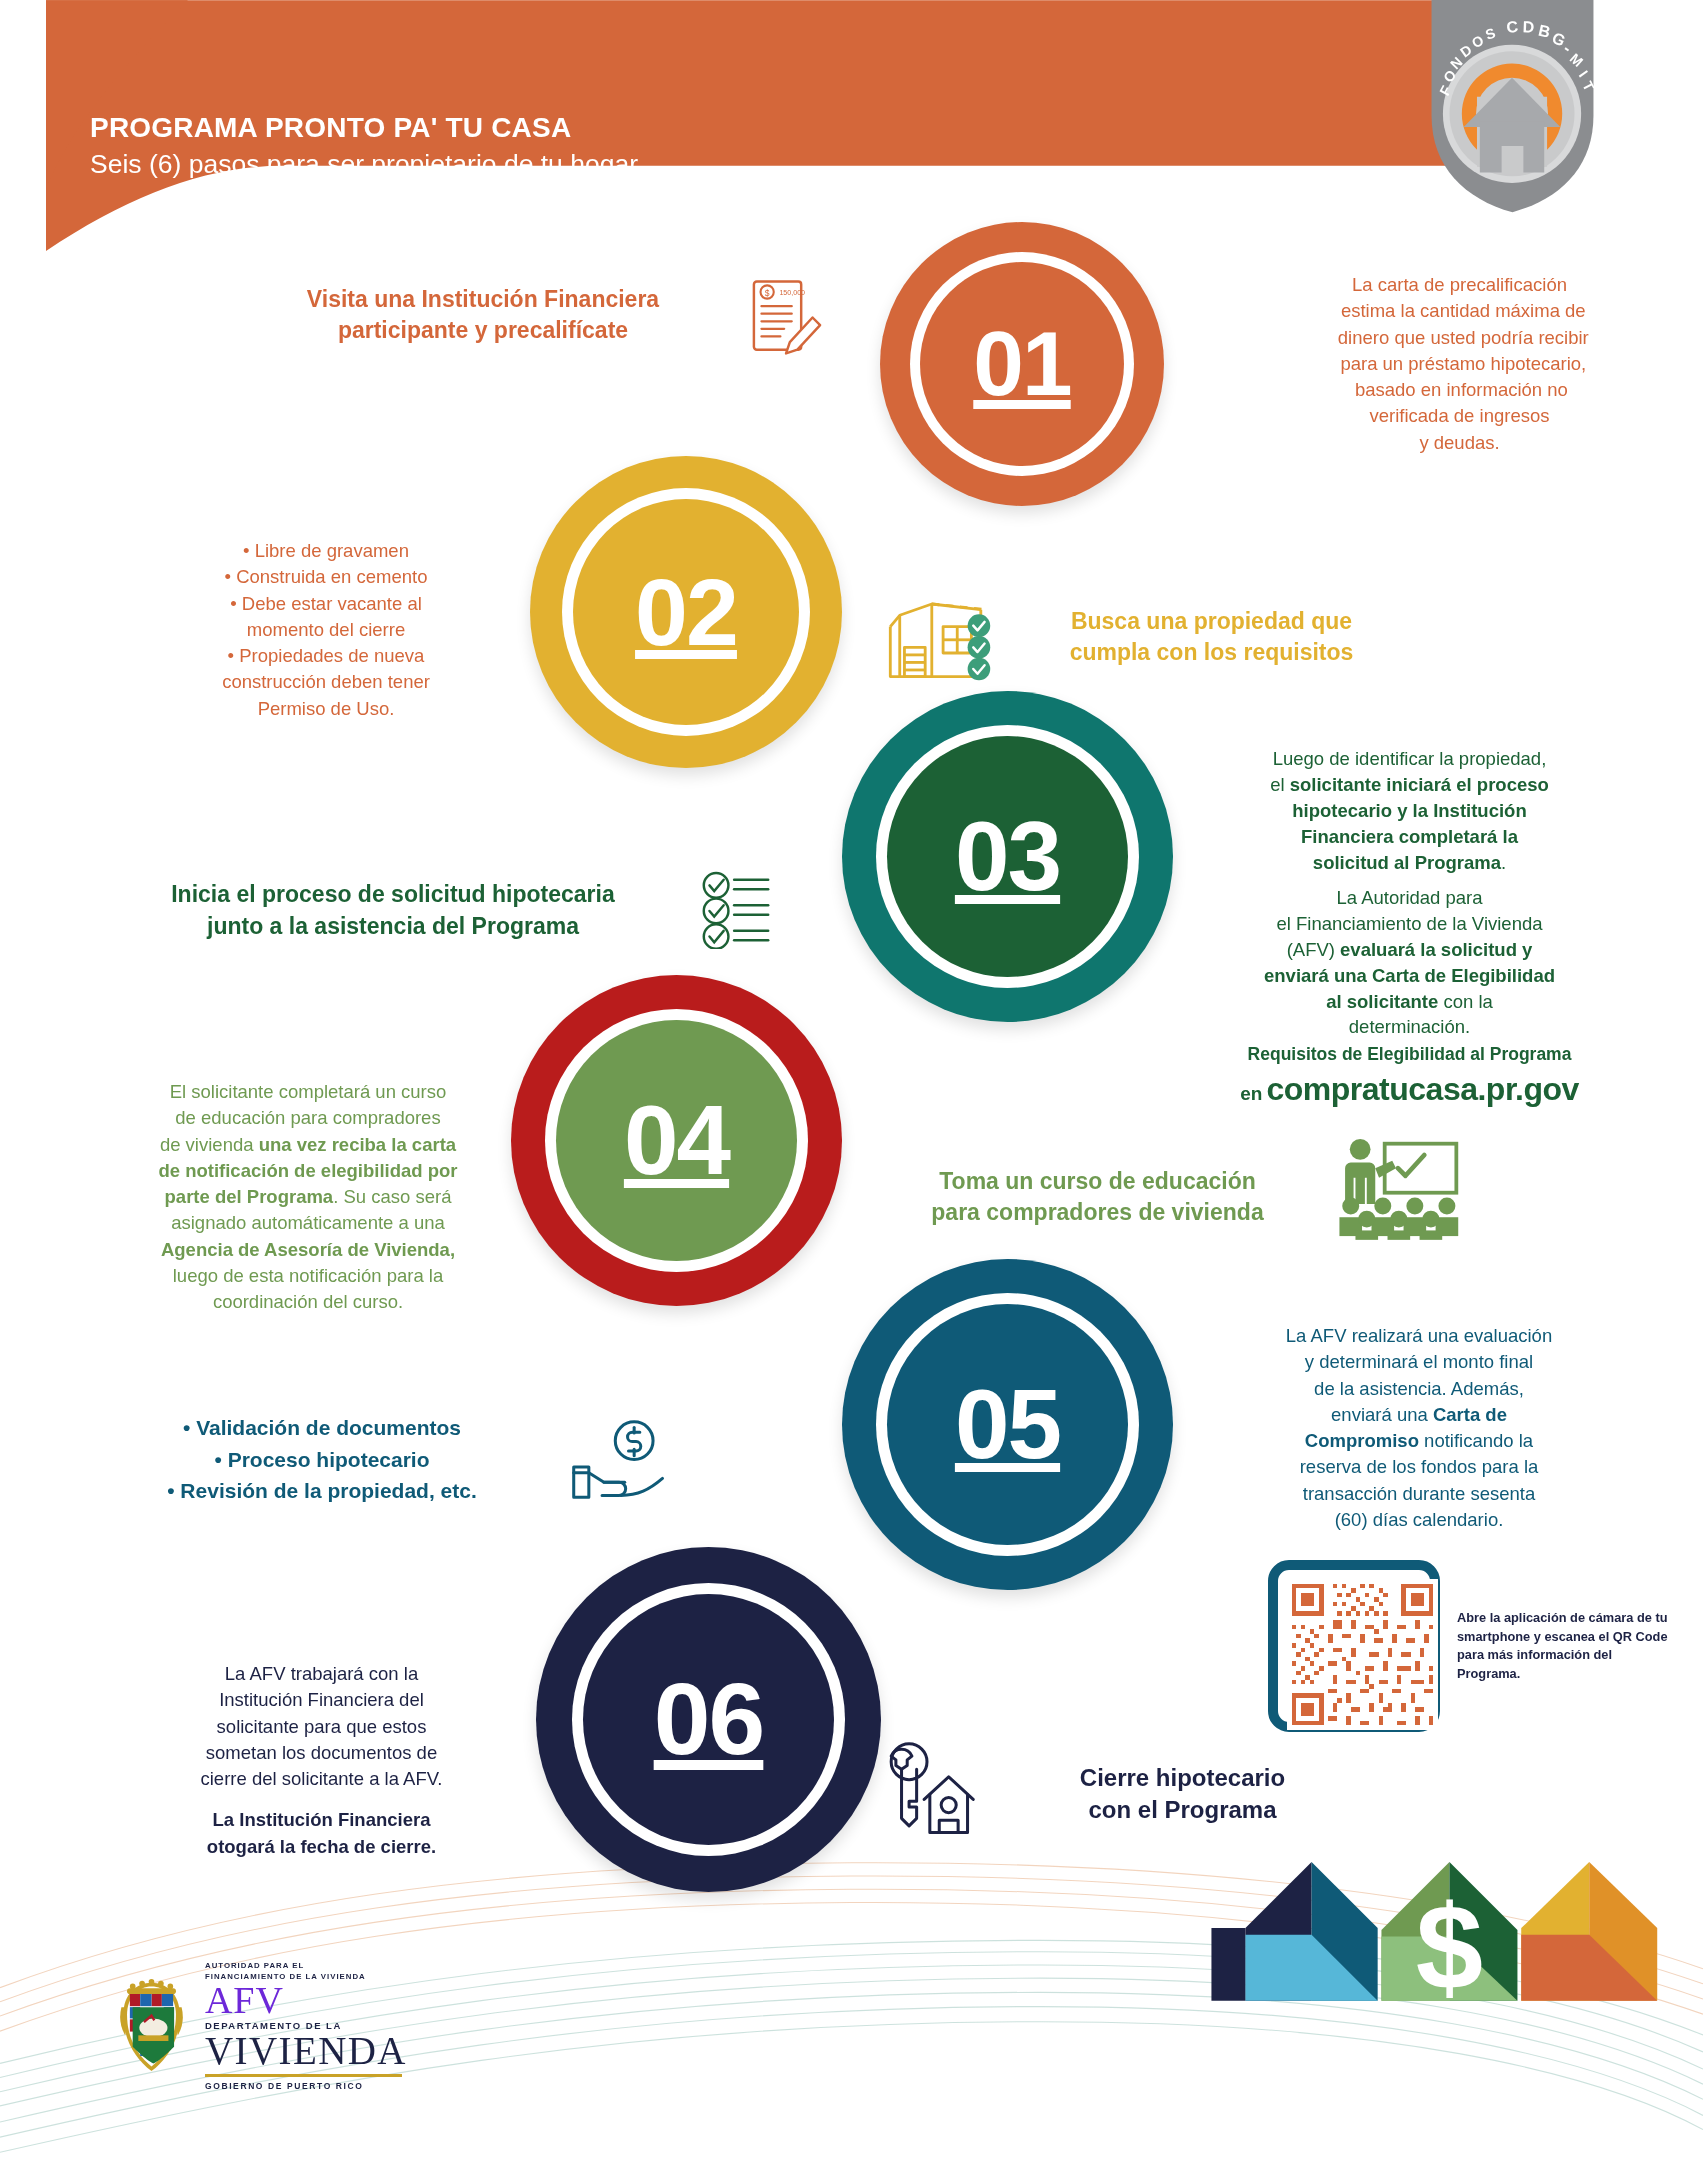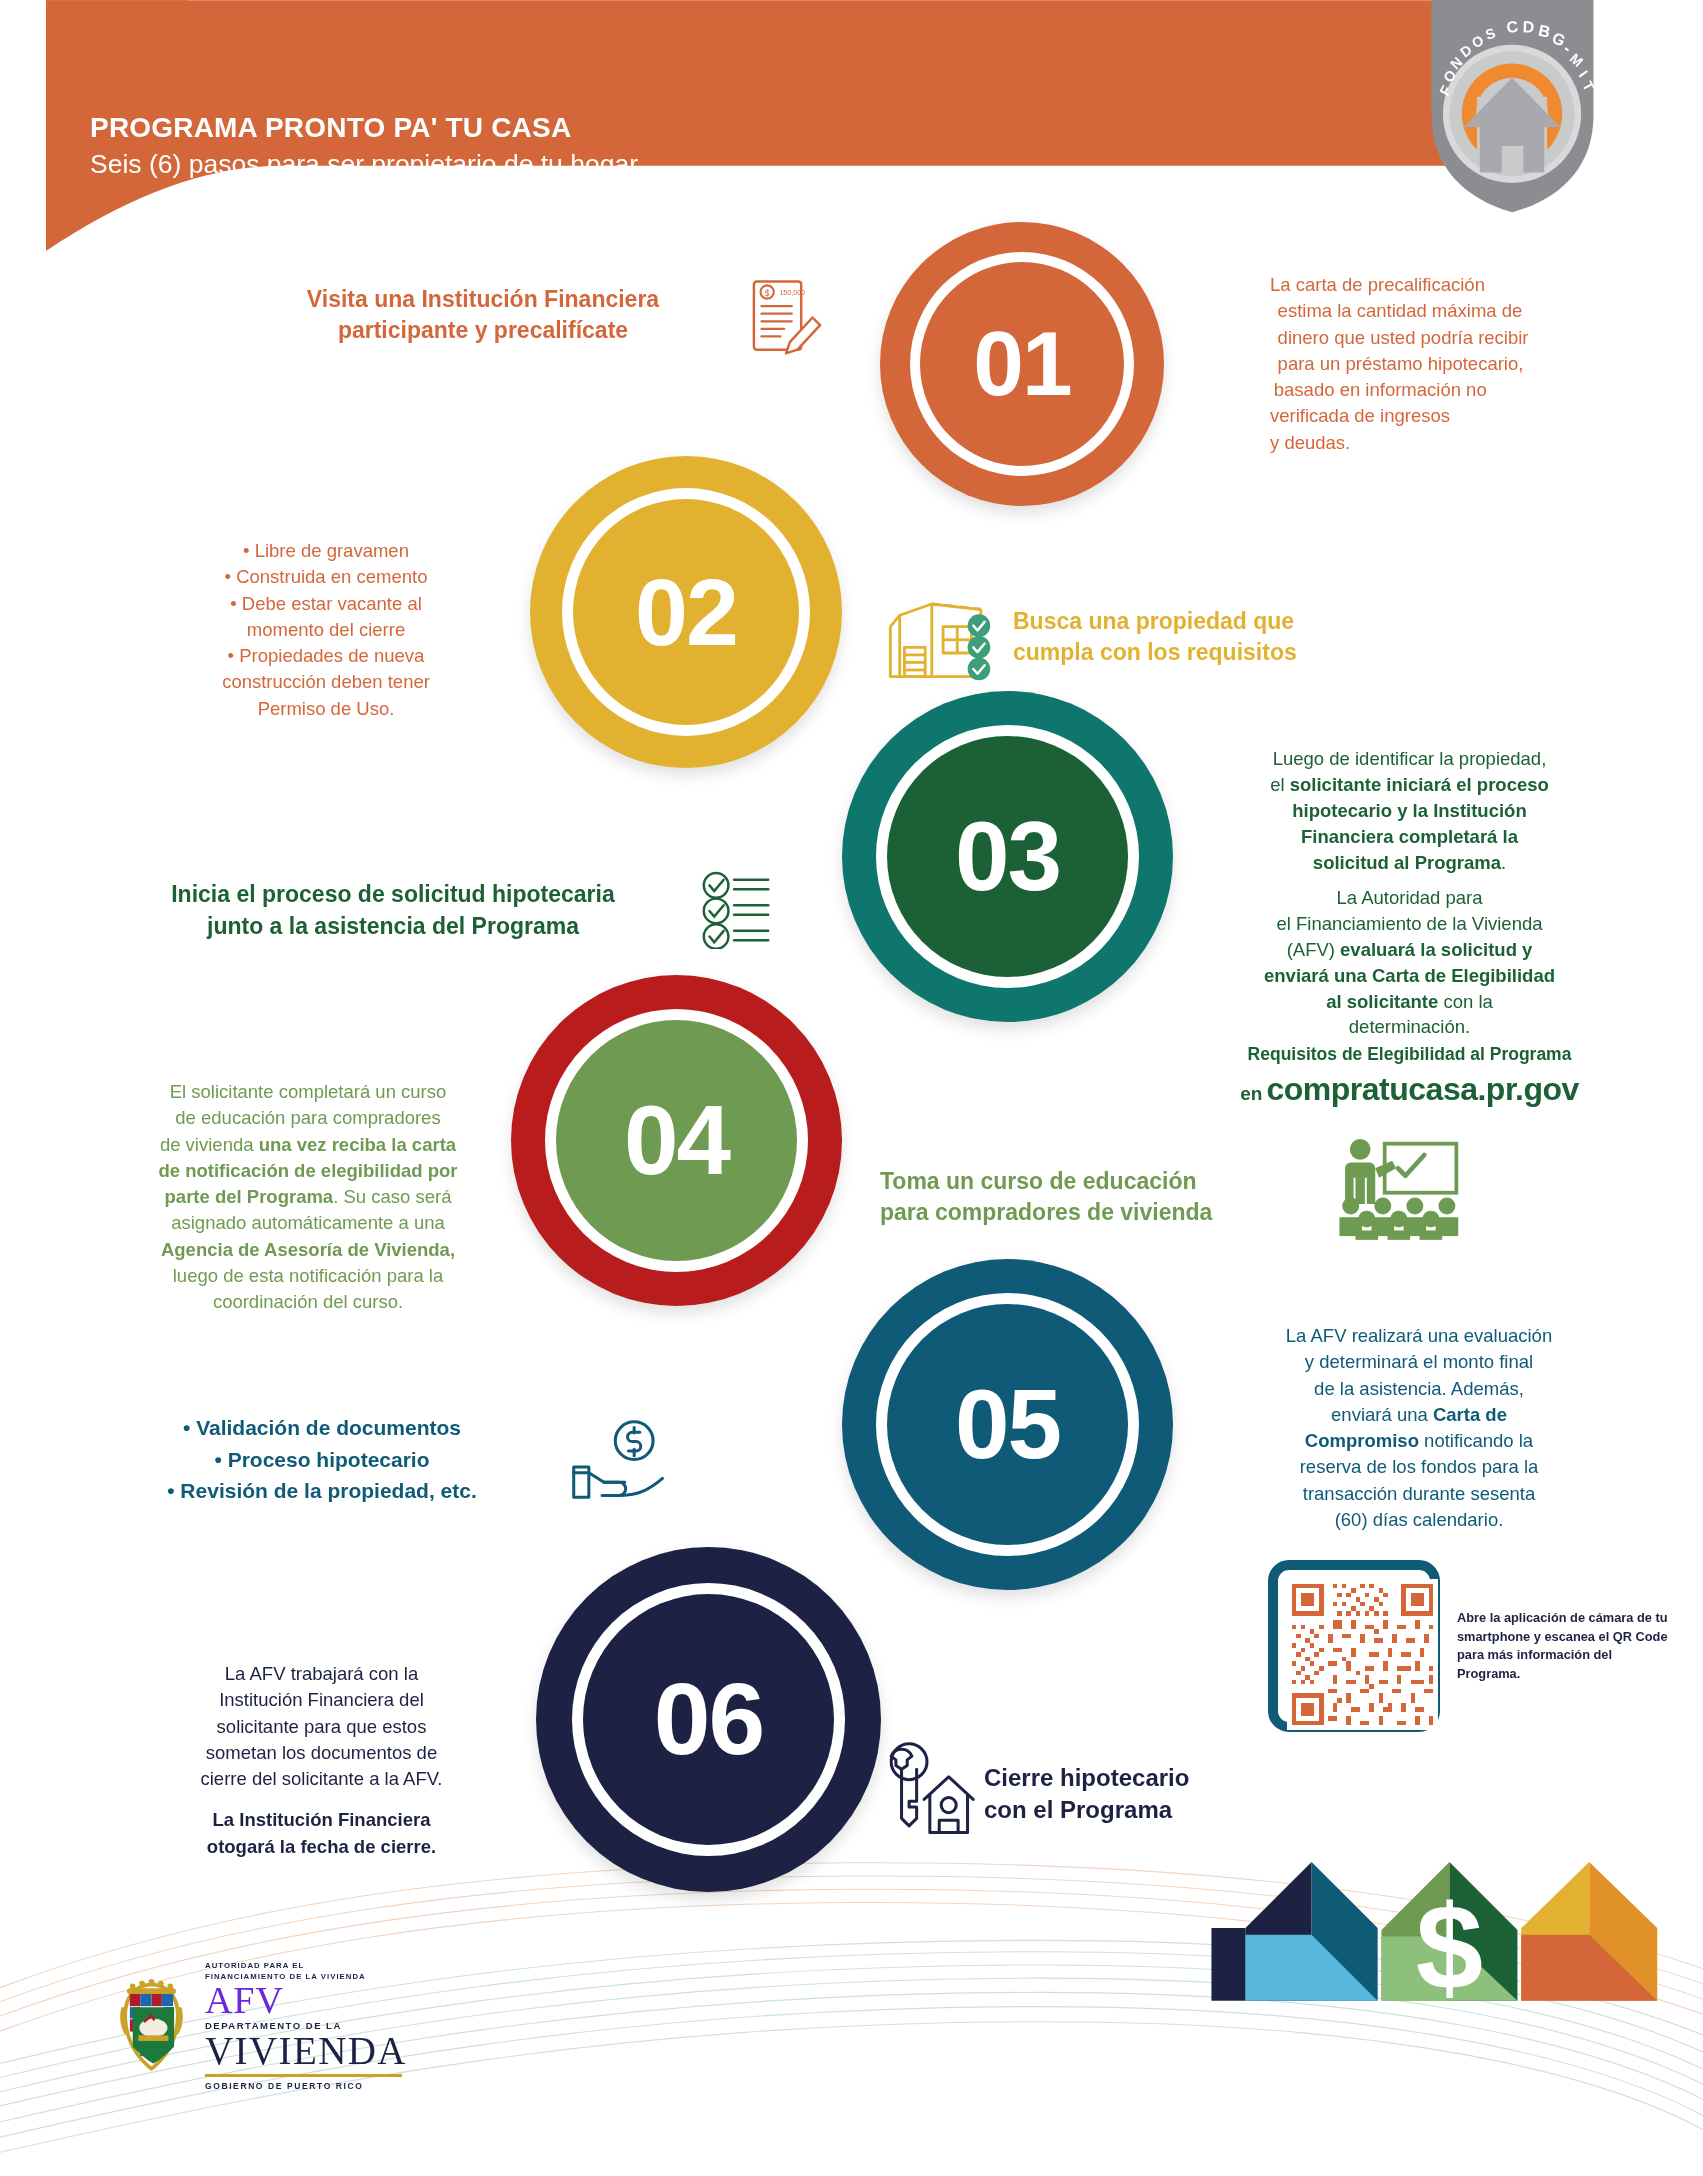--- a/index.html
+++ b/index.html
@@ -26,26 +26,27 @@
 
   
   .seal { position: absolute; left: 1420px; top: -15px; width: 185px; height: 232px; }
 
   
   .ring { position: absolute; border-radius: 50%; }
   .ring .num {
     position: absolute; inset: 0; display: flex; align-items: center; justify-content: center;
     color: #ffffff; font-weight: bold; letter-spacing: -1.9px;
     font-family: "Liberation Sans", sans-serif;
+    text-decoration: underline;
   }
 
   
   .tb { position: absolute; line-height: 1.28; }
   .tb.right { text-align: center; }
-  .tb.left  { text-align: left; }
+  .tb.left  { text-align: center; }
   .hd { font-weight: bold; }
 
   .c-orange { color: #d4673a; }
   .c-gold   { color: #e2b130; }
   .c-dgreen { color: #1c6135; }
   .c-lgreen { color: #6f9a51; }
   .c-teal   { color: #0f5a77; }
   .c-navy   { color: #1d2244; }
 
   .icon { position: absolute; }

